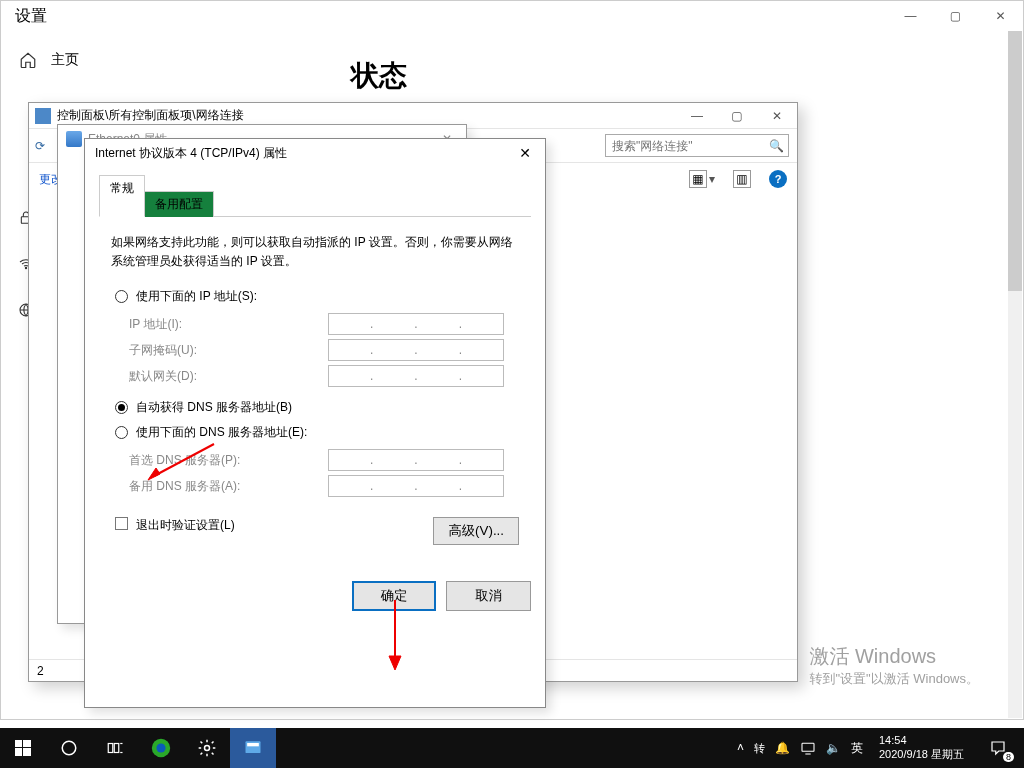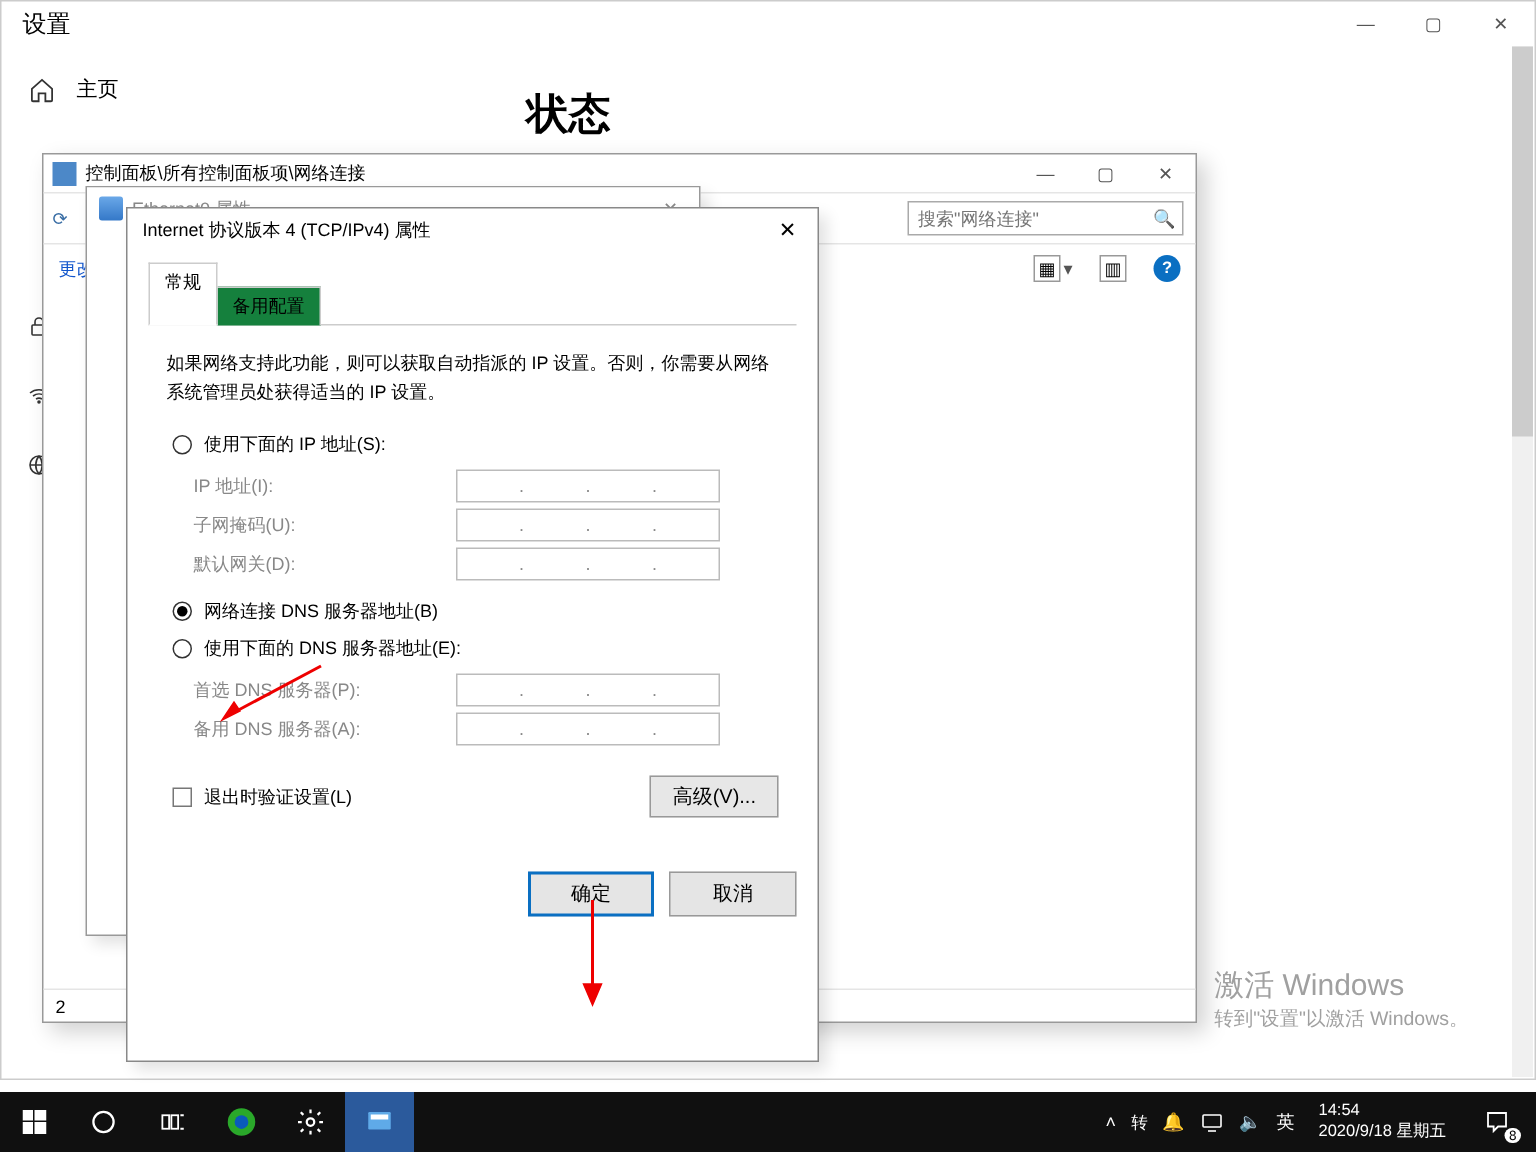--- a/index.html
+++ b/index.html
@@ -49,24 +49,24 @@
 .tabs { display:flex; border-bottom:1px solid #ccc;text-align:center; }
 .tab { padding: 4px 10px; border:1px solid #ccc; border-bottom:none; background:#fff; margin-right:-1px; margin-bottom:-1px; position:relative; }
 .tab.active { border-bottom:1px solid #fff; background:#fff; z-index:1; }
 .tab.inactive { background: #15803d; margin-top: 16px; }
 .tab-panel { padding: 16px 12px 10px; }
 .desc { font-size:12px; line-height:1.55; margin-bottom: 18px; }
 .radio-row { display:flex; align-items:center; margin: 8px 0 8px 4px; }
 .radio { width:13px; height:13px; border:1px solid #333; border-radius:50%; margin-right:8px; display:inline-flex; align-items:center; justify-content:center; }
 .radio.selected::after { content:""; width:7px; height:7px; background:#000; border-radius:50%; }
 .field-group { margin-left: 18px; margin-bottom: 12px; }
-.field-row { display:flex; align-items:center; margin: 4px 0; }
+.field-row { display:flex; align-items:center; margin: 4px 0; gap: 24px; }
 .field-label { width: 175px; color:#888; font-size:12px; }
 .ip-input { width: 176px; height: 22px; border:1px solid #bbb; background:#fff; display:flex; align-items:center; justify-content:space-evenly; color:#888; }
-.check-row { display:flex; align-items:center; margin: 20px 0 0 4px; }
+.check-row { display:flex; align-items:flex-start; margin: 20px 0 0 4px; }
 .checkbox { width:13px; height:13px; border:1px solid #777; margin-right:8px; }
 .adv-btn { margin-left:auto; padding: 4px 14px; border:1px solid #999; background:#e7e7e7; }
 .btn-row { display:flex; justify-content:flex-end; gap:10px; padding: 12px 14px; border-top: none; }
 .btn { padding: 5px 28px; border:1px solid #999; background:#e5e5e5; }
 .btn.default { border:2px solid #0a6fc2; padding: 4px 27px; }
 
 .arrow { position:absolute; z-index:8; color:#e00; }
 .arrow svg line, .arrow svg polygon { stroke:#e00; fill:#e00; }
 
 .watermark { position:absolute; right: 45px; bottom: 80px; text-align:left; color:#a0a0a0; z-index: 10; }
@@ -212,21 +212,21 @@
           <div class="ip-input">
               <span>.</span>
               <span>.</span>
               <span>.</span>
             </div>
         </div>
       </div>
 
       <div class="radio-row">
         <span class="radio selected"></span>
-        <span>网络连接 DNS 服务器地址(B)</span>
+        <span>自动获得 DNS 服务器地址(B)</span>
       </div>
       <div class="radio-row">
         <span class="radio"></span>
         <span>使用下面的 DNS 服务器地址(E):</span>
       </div>
       <div class="field-group">
         <div class="field-row">
           <span class="field-label">首选 DNS 服务器(P):</span>
           <div class="ip-input">
               <span>.</span>

